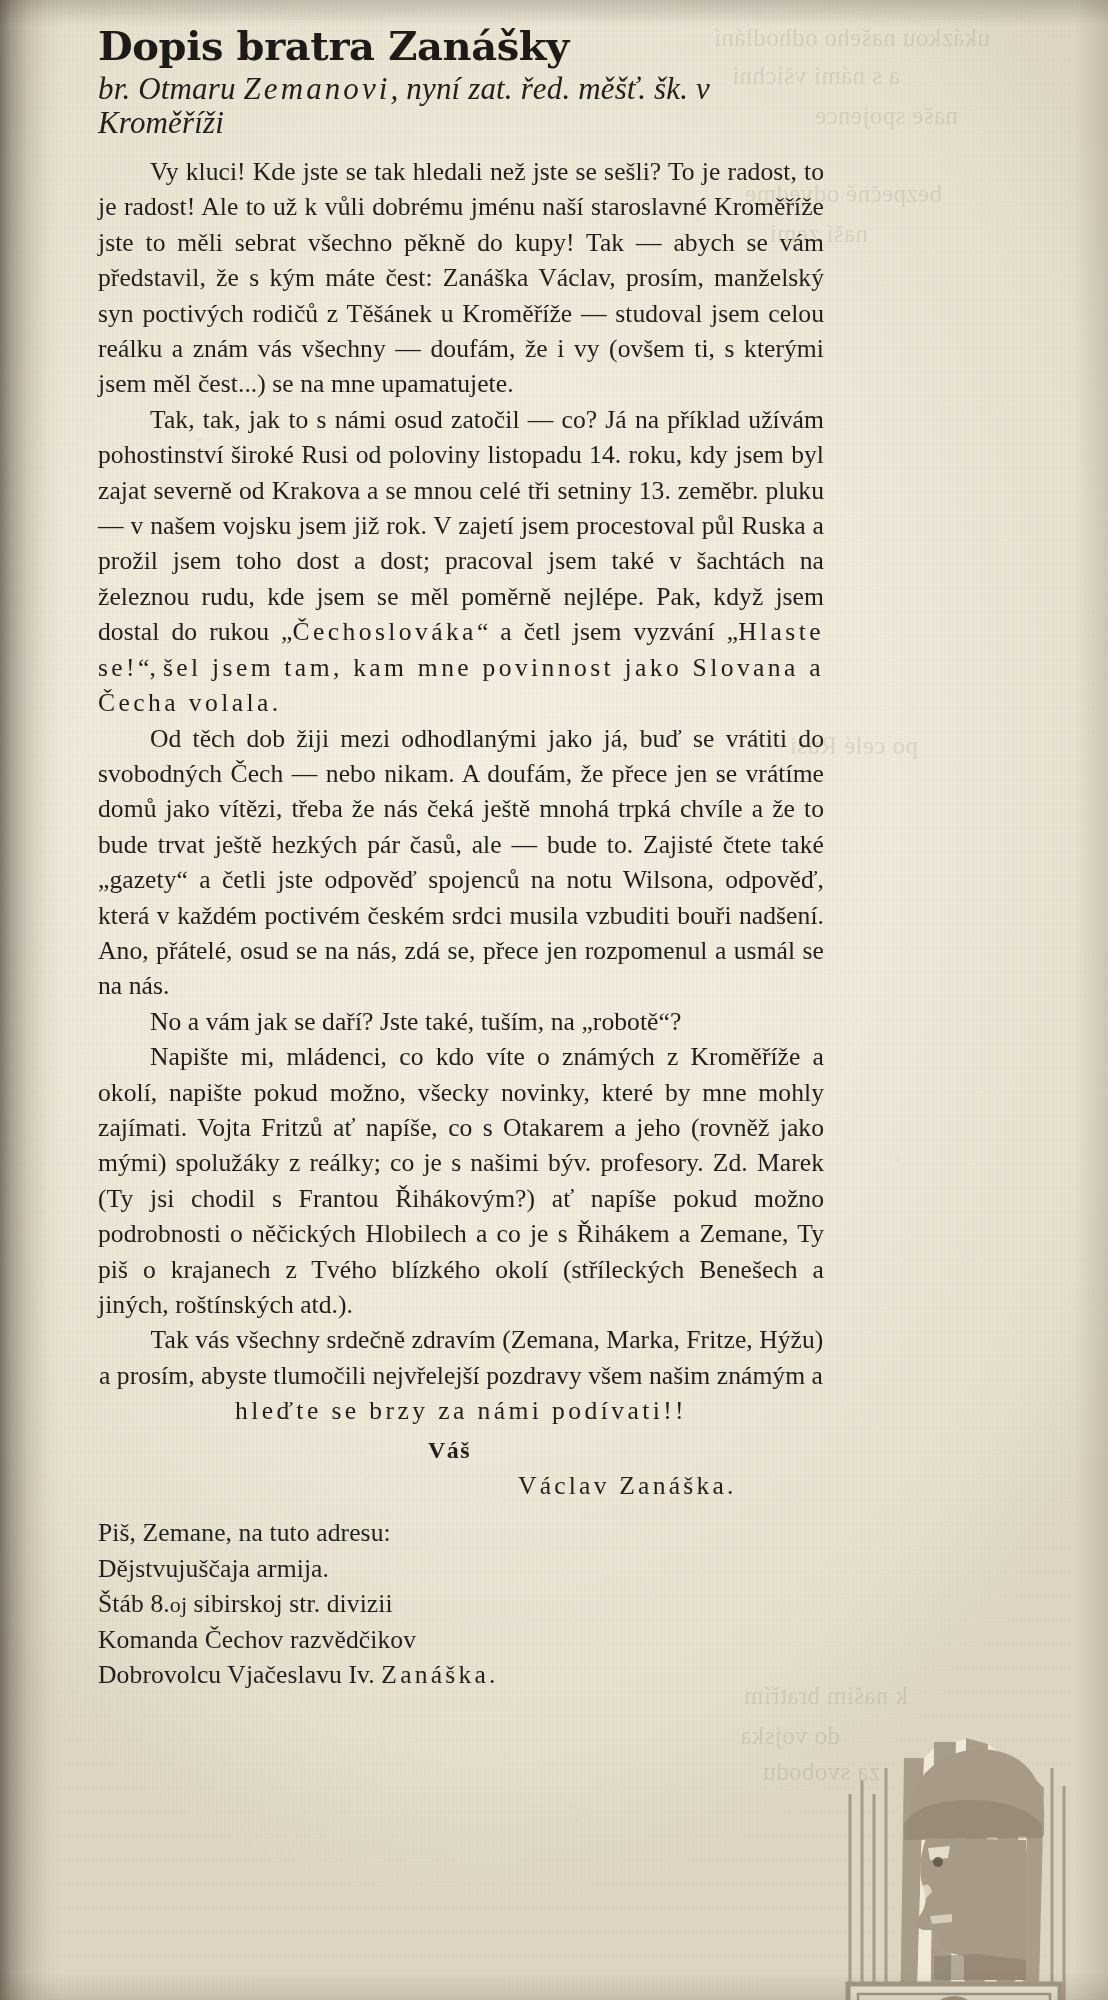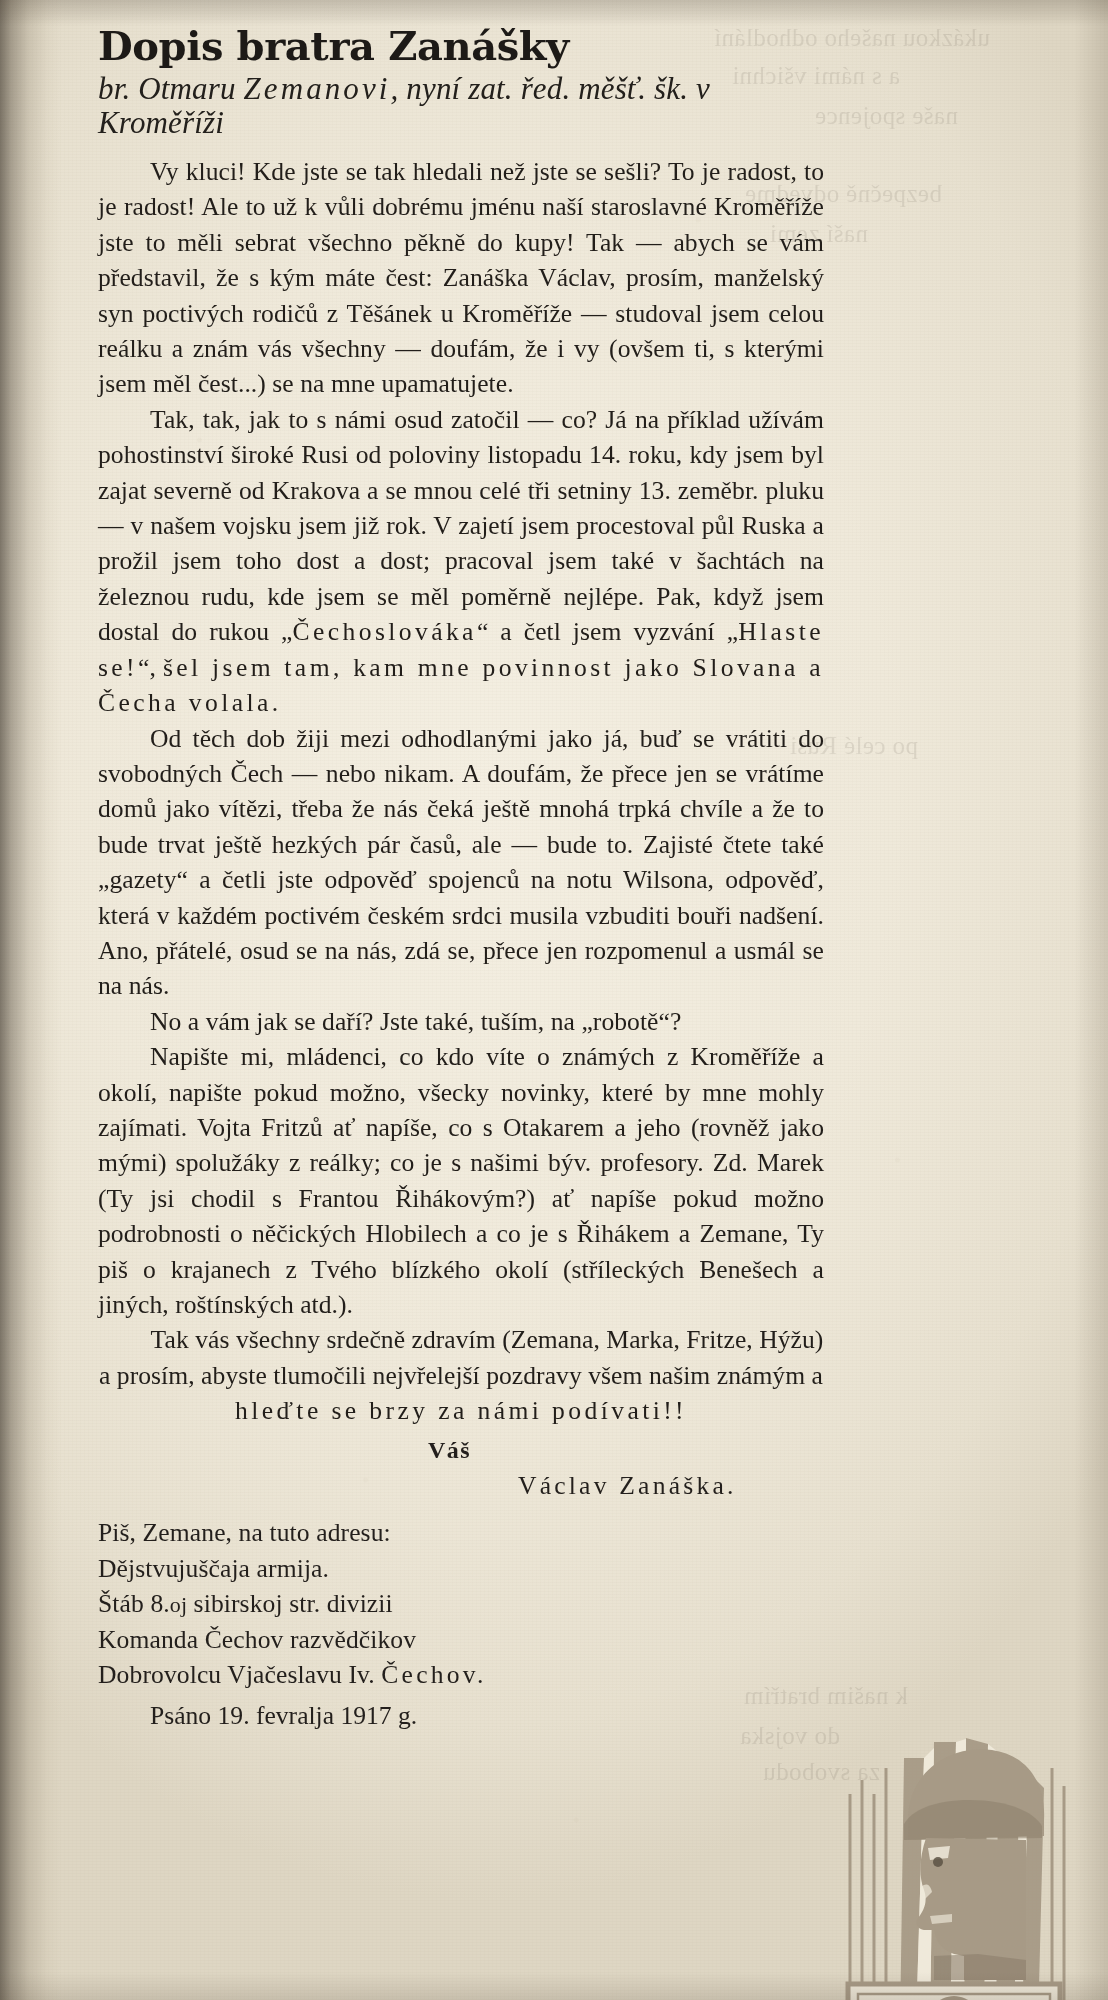--- a/index.html
+++ b/index.html
@@ -220,23 +220,22 @@
 
     <p class="body last-left"><span>Tak vás všechny srdečně zdravím (Zemana, Marka, Fritze, Hýžu) a prosím, abyste tlumočili nejvřelejší pozdravy všem našim známým a </span><span class="sperr">hleďte se brzy za námi podívati!!</span></p>
 
     <div class="sig-vas">Váš</div>
     <div class="sig-name">Václav Zanáška.</div>
 
     <div class="addr">Piš, Zemane, na tuto adresu:</div>
     <div class="addr">Dějstvujuščaja armija.</div>
     <div class="addr"><span>Štáb 8.</span><span class="small">oj</span><span> sibirskoj str. divizii</span></div>
     <div class="addr">Komanda Čechov razvědčikov</div>
-    <div class="addr"><span>Dobrovolcu Vjačeslavu Iv. </span><span class="sperr">Čechov.</span></div>
-
-    <div class="dateline">Psáno 19. fevralja 1917 g.</div>
+    <div class="addr"><span>Dobrovolcu Vjačeslavu Iv. </span><span class="sperr">Zanáška.</span></div>
+
 
 
   </div>
 
   <div id="emblem">
     <svg viewBox="0 0 232 340" xmlns="http://www.w3.org/2000/svg" aria-hidden="true">
       <defs>
         <clipPath id="embclip">
             <rect x="0" y="0" width="232" height="340"></rect>
           </clipPath>

